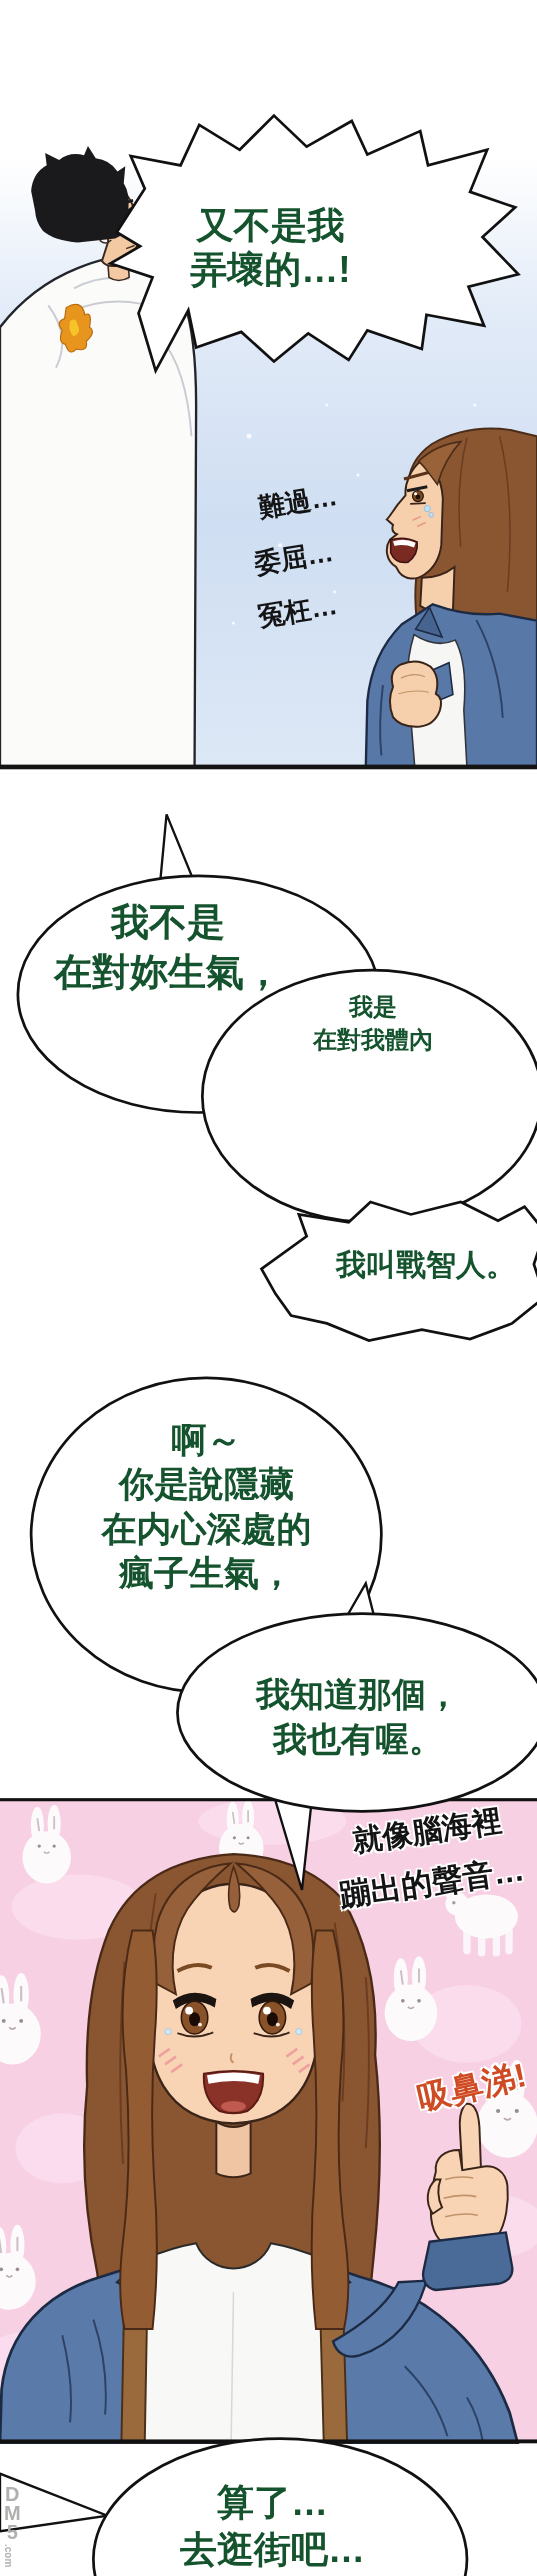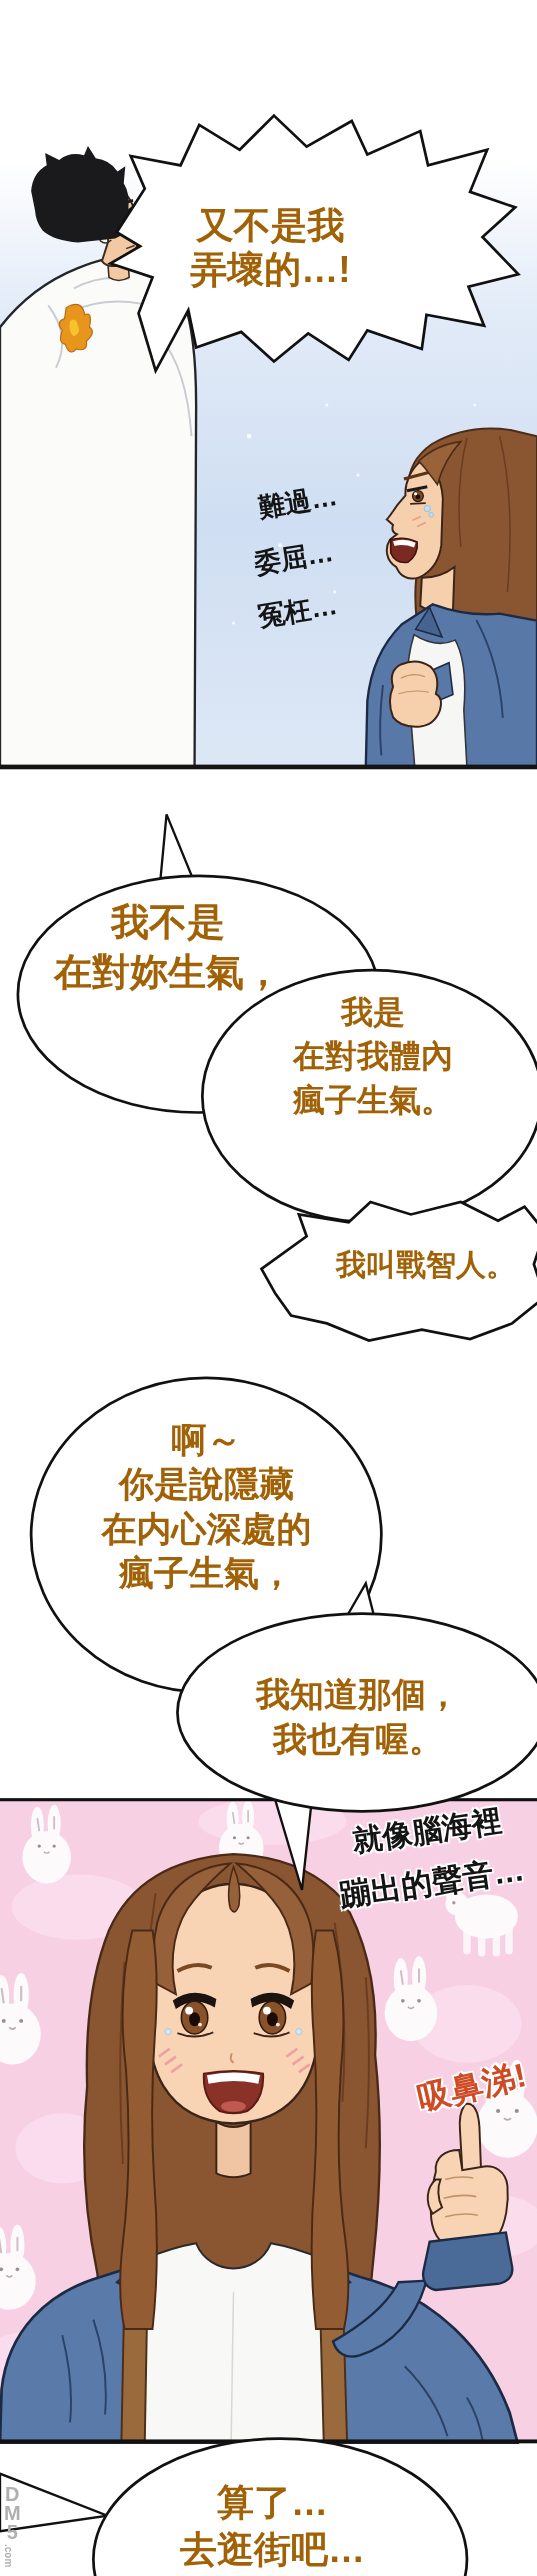--- a/index.html
+++ b/index.html
@@ -1,19 +1,19 @@
 <!DOCTYPE html>
 <html style="font-size:12.5px"><head>
 <meta charset="utf-8">
 <style>
   html,body{margin:0;padding:0;background:#ffffff;}
   .page{position:relative;width:537px;height:2576px;background:#ffffff;overflow:hidden;
         font-family:"Liberation Sans","DejaVu Sans",sans-serif;}
   .art{position:absolute;left:0;top:0;z-index:1;}
-  .bubble-text{position:absolute;text-align:center;font-weight:900;color:#a16207;z-index:5;}
+  .bubble-text{position:absolute;text-align:center;font-weight:900;color:#14532d;z-index:5;}
   .bubble-text div{white-space:nowrap;}
   .hand{position:absolute;font-weight:700;color:#141414;z-index:6;white-space:nowrap;}
   .halo{text-shadow:-1.6px -1.6px 0 #fff,1.6px -1.6px 0 #fff,-1.6px 1.6px 0 #fff,1.6px 1.6px 0 #fff,0 0 3.9px #fff;}
   .sniff{color:#cf4b24;font-weight:900;
          text-shadow:-1.6px -1.6px 0 #fff,1.6px -1.6px 0 #fff,-1.6px 1.6px 0 #fff,1.6px 1.6px 0 #fff,0 0 3.1px #fff;}
   .watermark{position:absolute;left:3.9px;top:2485px;z-index:7;color:#b2b0ae;font-weight:900;
              line-height:.95;text-align:center;}
   .watermark .lt{font-size:20px;display:block;}
   .watermark .sfx{writing-mode:vertical-rl;font-size:10px;font-weight:700;margin-top:1.6px;}
 </style>
@@ -219,24 +219,23 @@
 <div class="bubble-text" style="left:115px;top:204px;width:311px;font-size:37px;line-height:1.18;">
   <div>又不是我</div>
   <div>弄壞的…!</div>
 </div>
 
 <div class="bubble-text" style="left:51px;top:897px;width:234px;font-size:38px;line-height:1.32;">
   <div>我不是</div>
   <div>在對妳生氣，</div>
 </div>
 
-<div class="bubble-text" style="left:223px;top:990px;width:300px;font-size:32px;line-height:1.38;text-align:center;">
+<div class="bubble-text" style="left:223px;top:990px;width:300px;font-size:24px;line-height:1.38;text-align:center;">
   <div>我是</div>
   <div>在對我體內</div>
-  <div>瘋子生氣。</div>
 </div>
 
 <div class="bubble-text" style="left:310px;top:1247px;width:206px;font-size:30px;line-height:1.2;text-align:right;">
   <div>我叫戰智人。</div>
 </div>
 
 <div class="bubble-text" style="left:43px;top:1418px;width:327px;font-size:35px;line-height:1.27;">
   <div>啊～</div>
   <div>你是說隱藏</div>
   <div>在内心深處的</div>

